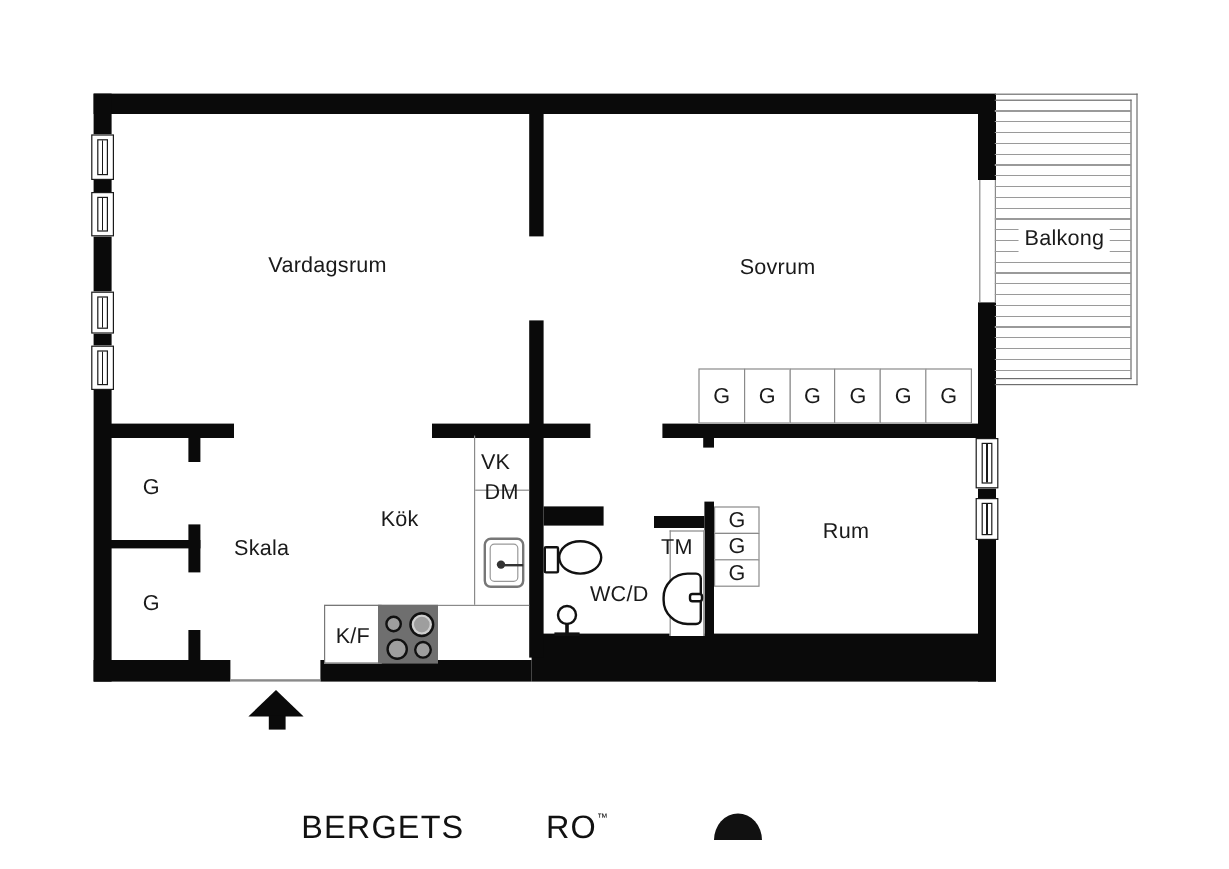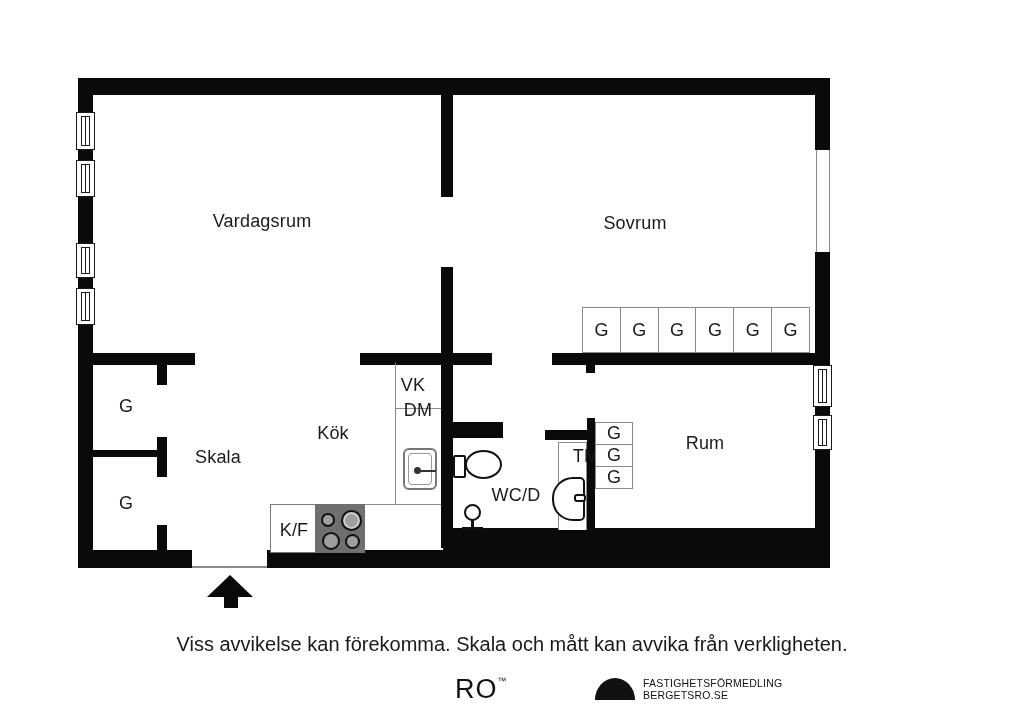--- a/index.html
+++ b/index.html
@@ -118,23 +118,27 @@
       <div class="pane"></div>
     </div>
   <div class="win" style="left:813px;top:415px;width:19px;height:35px">
       <div class="pane"></div>
     </div>
 
   <div class="tl" style="left:816px;top:150px;width:1px;height:102px"></div>
   <div class="tl" style="left:829px;top:150px;width:1px;height:102px"></div>
   <div class="tl" style="left:192px;top:566px;width:75px;height:2px"></div>
 
+  <div class="balcony">
+    <div class="balcony-inner"></div>
+    <span class="lbl" style="left:58px;top:120px">Balkong</span>
+  </div>
 
-  <span class="lbl" style="left:262px;top:221px">Vardagsrum</span>
-  <span class="lbl" style="left:635px;top:223px">Sovrum</span>
+  <span class="lbl" style="left:273px;top:221px">Vardagsrum</span>
+  <span class="lbl" style="left:648px;top:223px">Sovrum</span>
   <span class="lbl" style="left:218px;top:457px">Skala</span>
   <span class="lbl" style="left:333px;top:433px">Kök</span>
   <span class="lbl" style="left:516px;top:495px">WC/D</span>
   <span class="lbl" style="left:705px;top:443px">Rum</span>
 
   <span class="lbl" style="left:126px;top:406px">G</span>
   <span class="lbl" style="left:126px;top:503px">G</span>
 
   <div class="tl" style="left:395px;top:363px;width:1px;height:141px"></div>
   <div class="tl" style="left:396px;top:408px;width:45px;height:1px"></div>
@@ -154,42 +158,38 @@
     <div class="burner" style="left:7px;top:28px;width:18px;height:18px"></div>
     <div class="burner" style="left:30px;top:30px;width:15px;height:15px"></div>
   </div>
 
   <div class="toilet-tank"></div>
   <div class="toilet-bowl"></div>
   <div class="shower-head"></div>
   <div class="shower-stem"></div>
   <div class="shower-base"></div>
   <div class="tm-box"></div>
-  <span class="lbl" style="left:586px;top:456px">TM</span>
+  <span class="lbl" style="left:564px;top:456px">TM</span>
   <div class="washer"></div>
   <div class="washer-handle"></div>
 
   <div class="grow" style="left:582px;top:307px;width:228px;height:46px">
     <div class="gcell">G</div>
     <div class="gcell">G</div>
     <div class="gcell">G</div>
     <div class="gcell">G</div>
     <div class="gcell">G</div>
     <div class="gcell">G</div>
   </div>
   <div class="gcol" style="left:595px;top:422px;width:38px">
     <div class="gcell" style="height:39px">G</div>
     <div class="gcell" style="height:38px">G</div>
     <div class="gcell" style="height:34px">G</div>
   </div>
 
   <div class="arrow-tri"></div>
   <div class="arrow-stem"></div>
 
-  <div class="disclaimer">Viss avvikelse kan förekomma. Skala och mått kan avvika från verkligheten.</div>
+  <div class="brand1">BERGETS</div>
   <div class="brand2"><span>RO</span><span class="brand-tm">™</span></div>
   <div class="dome"></div>
-  <div class="agency">
-    <div>FASTIGHETSFÖRMEDLING</div>
-    <div>BERGETSRO.SE</div>
-  </div>
 
 </div>
 
 </body></html>

